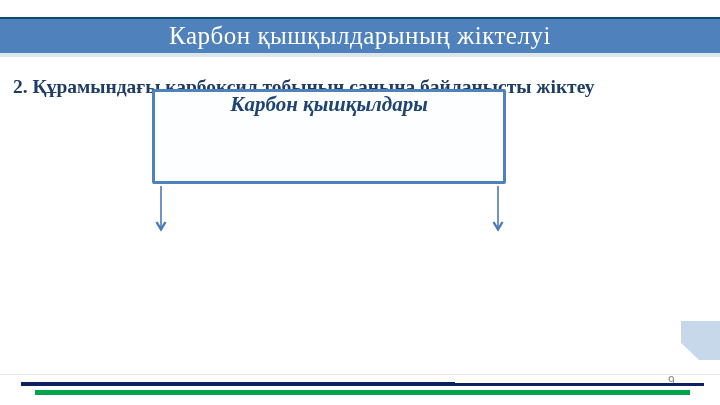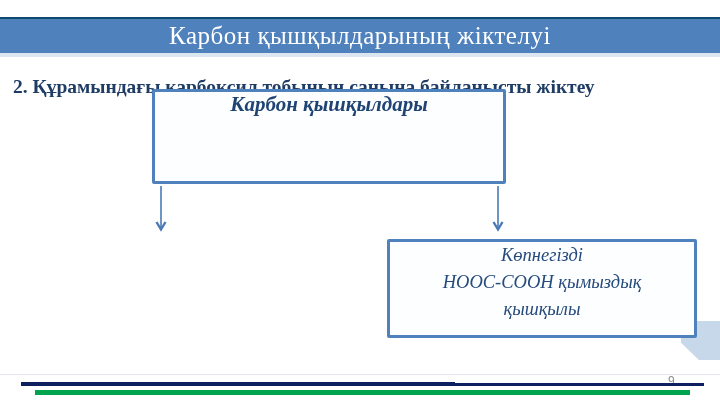--- a/index.html
+++ b/index.html
@@ -169,27 +169,20 @@
   </svg>
 
   <svg class="arrow arrow-right" width="14" height="50" viewBox="0 0 14 50">
     <line x1="7" y1="0" x2="7" y2="41"></line>
     <polyline points="2.5,36 7,43.5 11.5,36"></polyline>
   </svg>
 
   <div class="corner-shape"></div>
 
 
-  <div class="fc-box leaf-right">
-    <div class="box-lines">
-        <div class="rich-line"><span>Көпнегізді</span></div>
-        <div class="rich-line"><span>HOOC-COOH қымыздық</span></div>
-        <div class="rich-line"><span>қышқылы</span></div>
-      </div>
-  </div>
 
   <div class="footer-divider"></div>
   <div class="page-number">9</div>
   <div class="footer-line navy-1"></div>
   <div class="footer-line navy-2"></div>
   <div class="footer-line green"></div>
 
 </div>
 
 </body></html>

